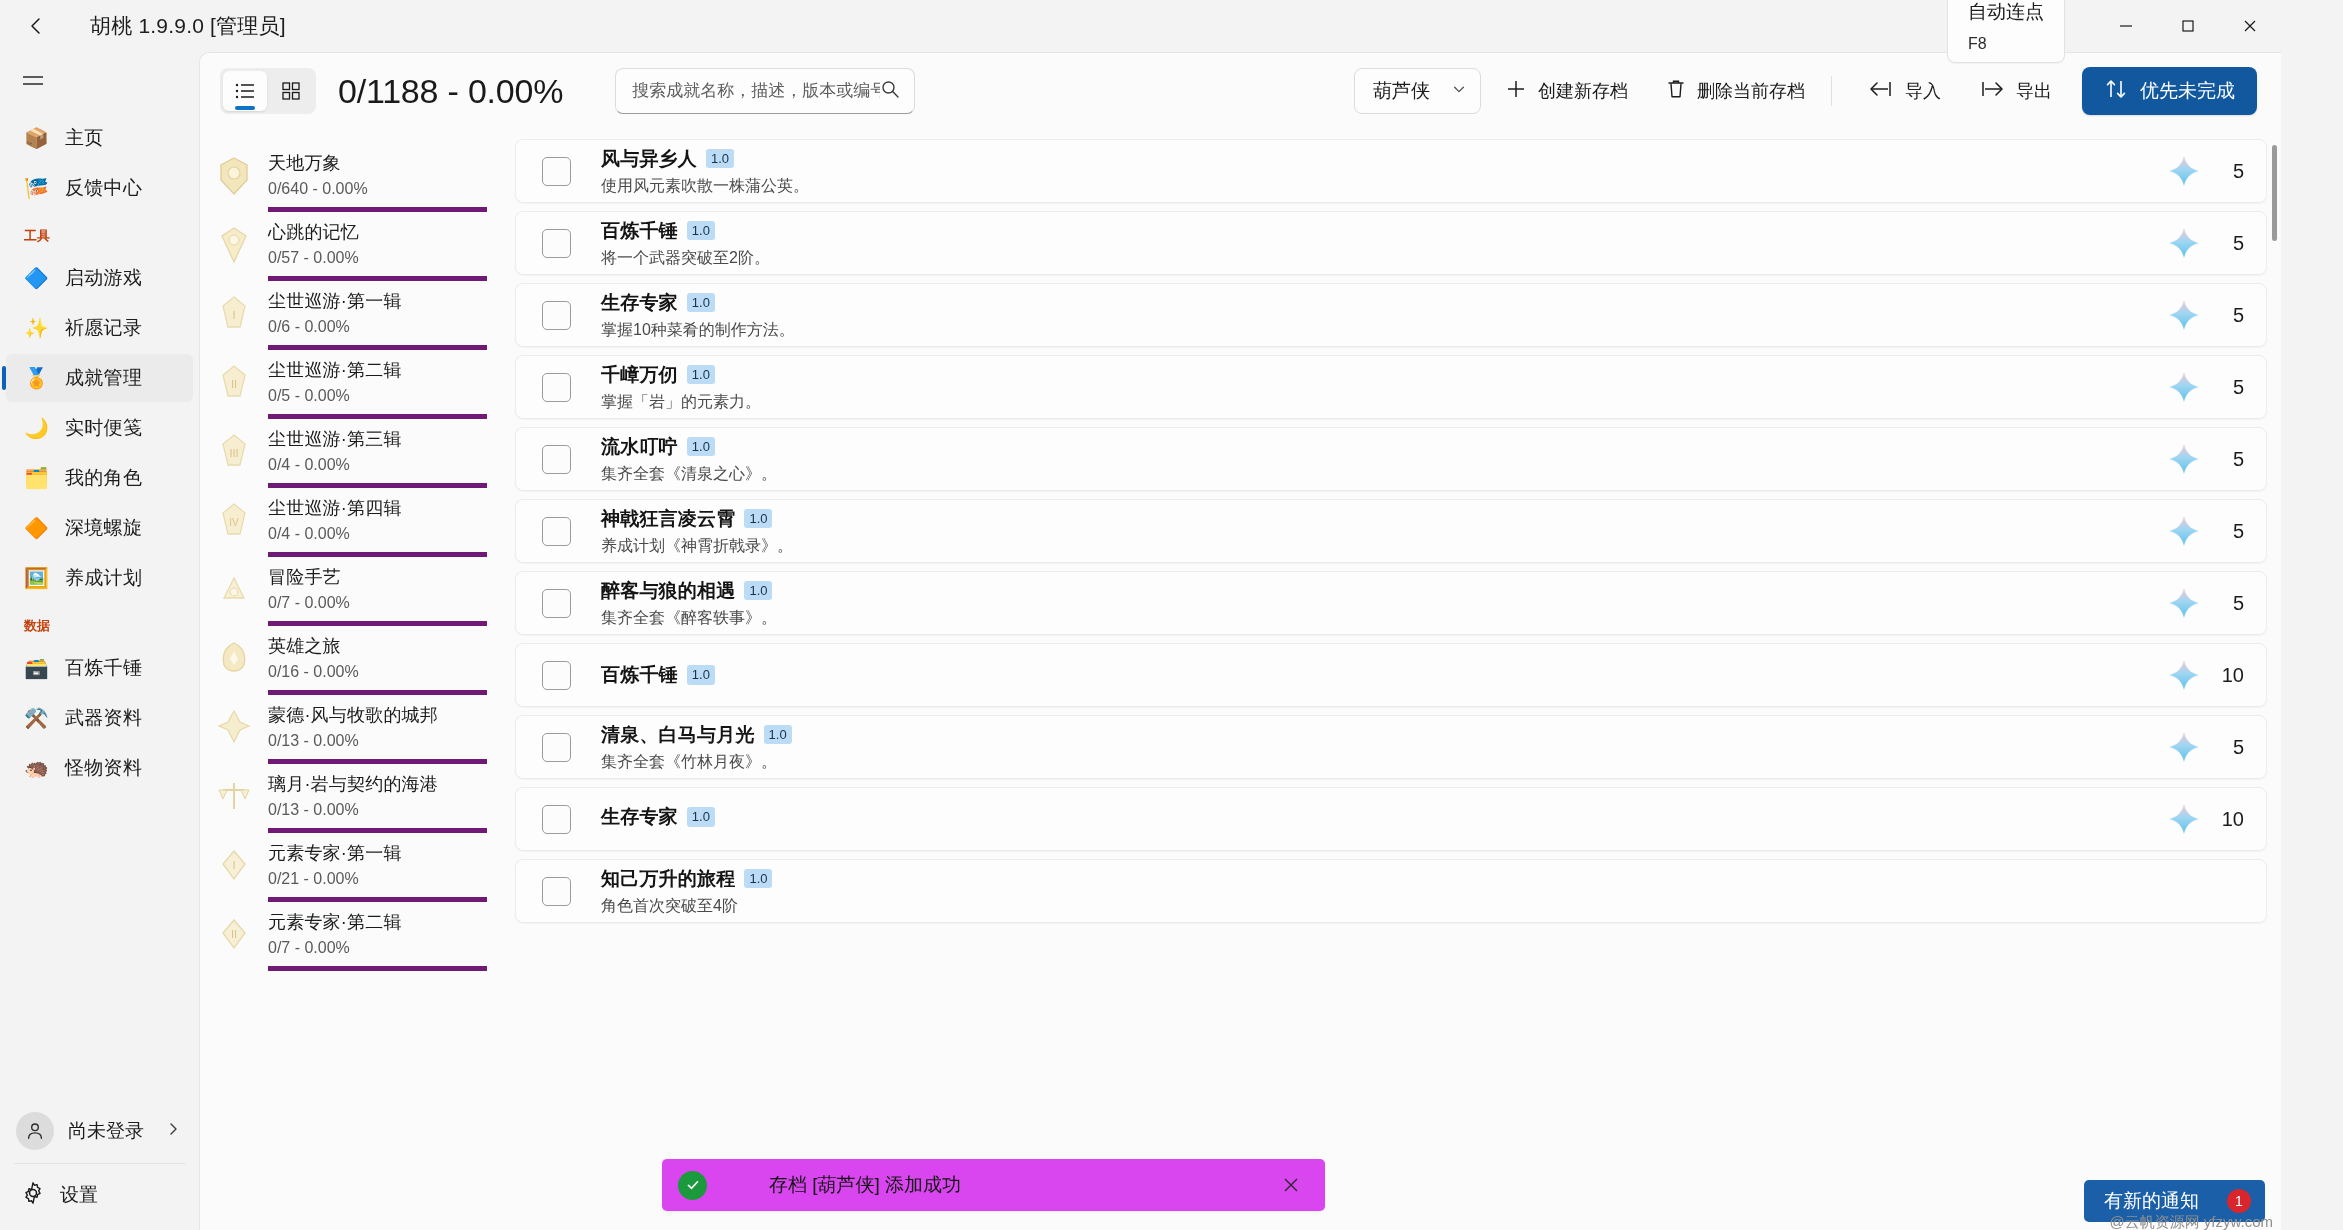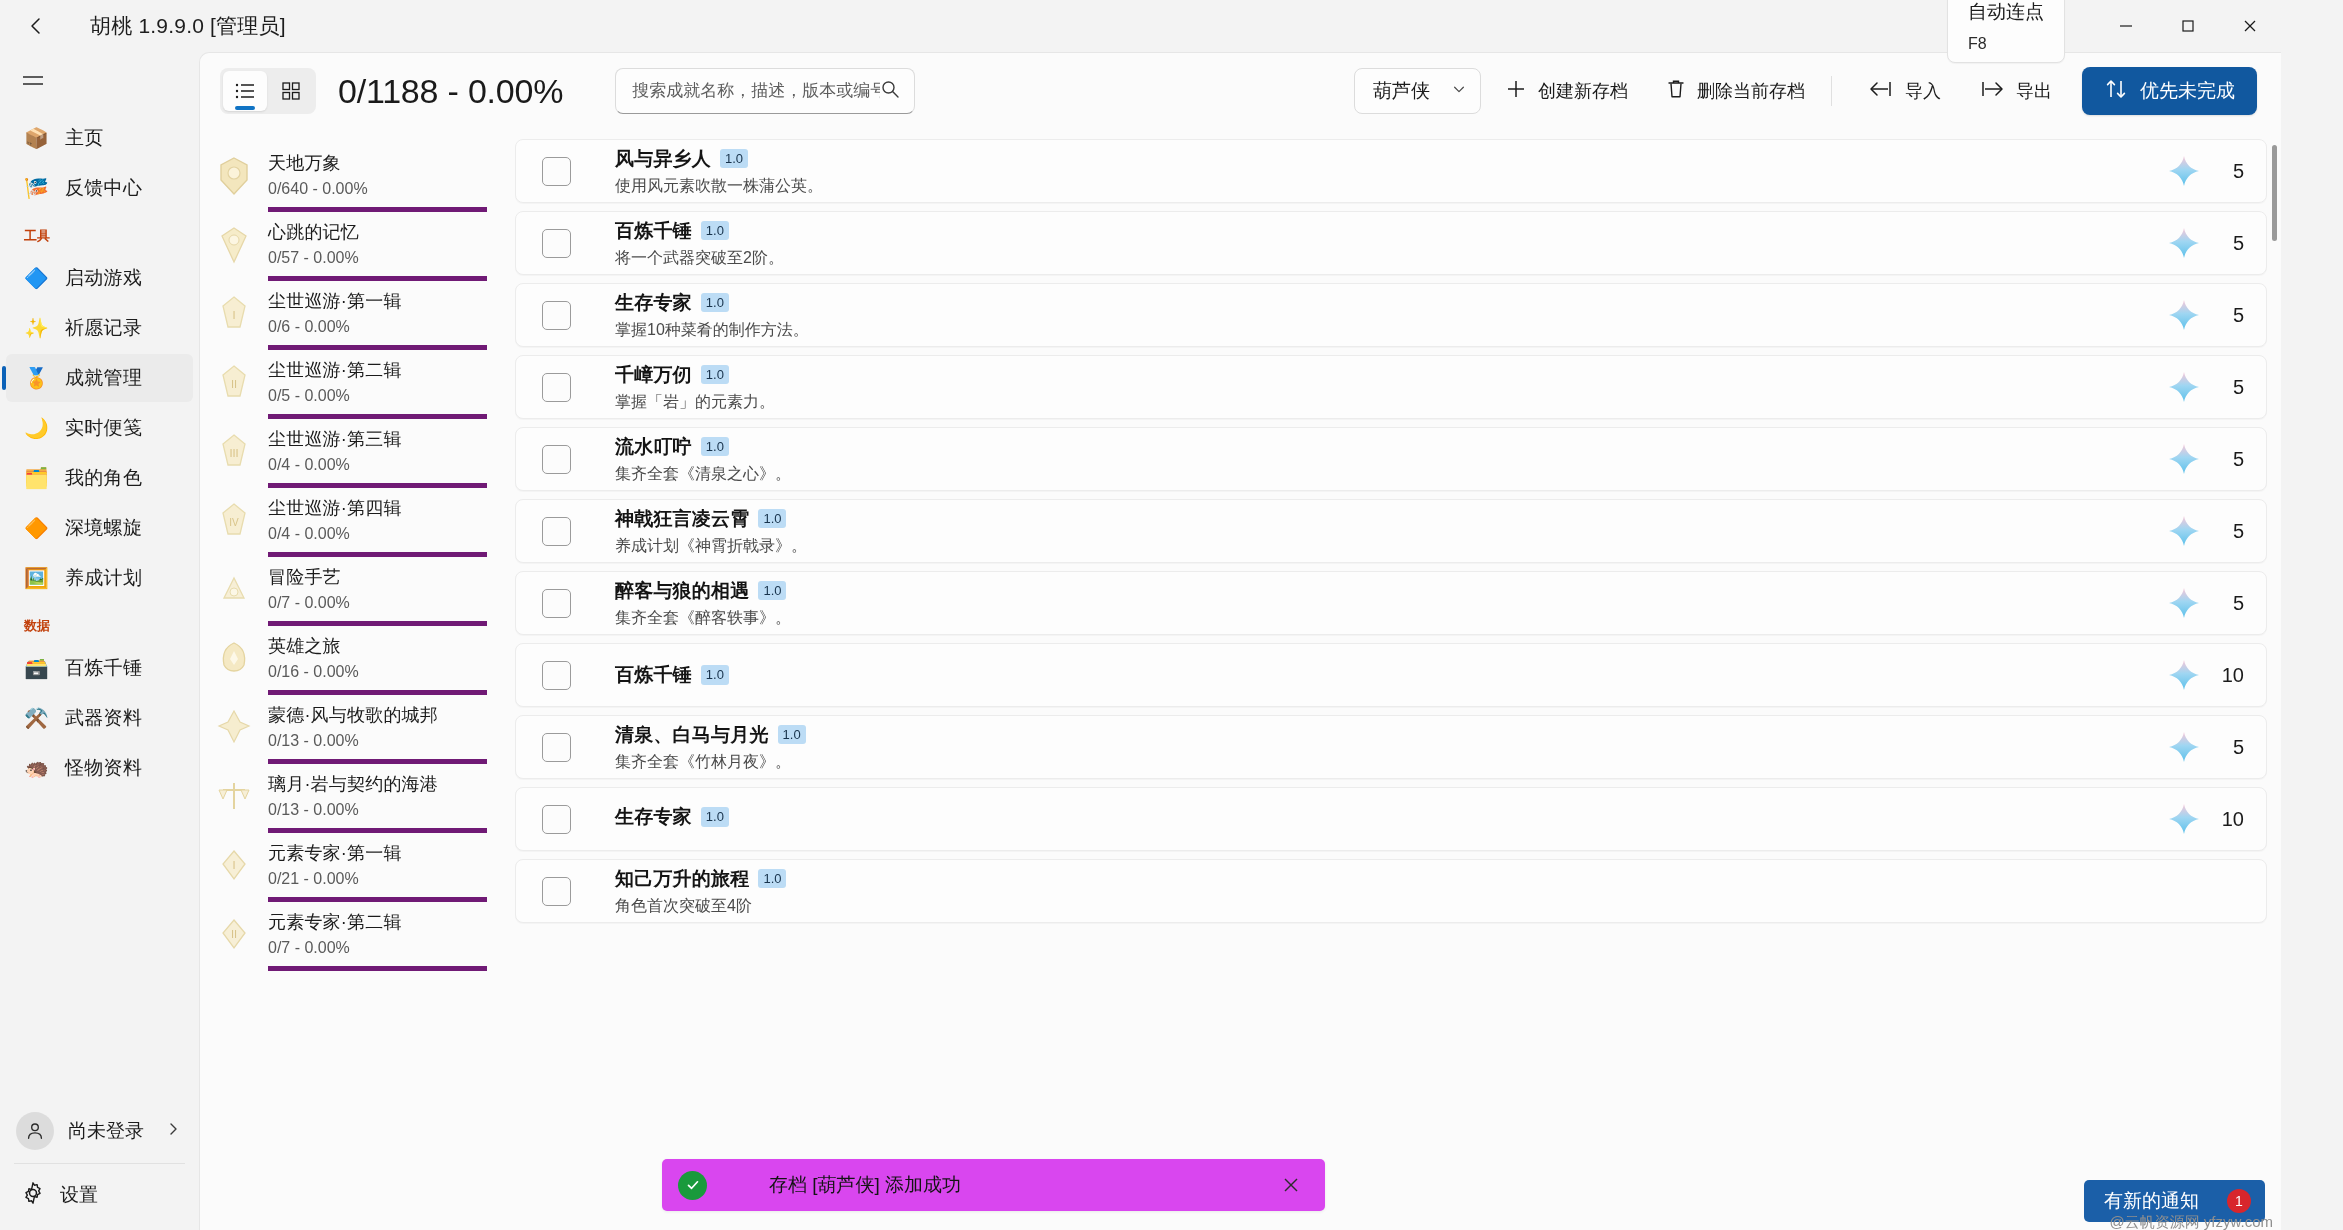--- a/index.html
+++ b/index.html
@@ -232,21 +232,21 @@
     padding: 0 22px 0 26px;
     box-shadow: 0 1px 1px rgba(0,0,0,0.03);
   }
   .cbx {
     width: 29px; height: 29px; flex: 0 0 29px;
     border: 1px solid #9b9b9b;
     border-radius: 5px;
     background: #fcfcfc;
     cursor: pointer;
   }
-  .ach-main { flex: 1; min-width: 0; margin-left: 44px; }
+  .ach-main { flex: 1; min-width: 0; margin-left: 30px; }
   .ach-title-line { display: flex; align-items: center; gap: 9px; }
   .ach-title { font-size: 19px; font-weight: 700; color: #141414; letter-spacing: 0.2px; }
   .ver-badge {
     background: #bcdcf5; color: #18334c;
     font-size: 13px; border-radius: 3px;
     padding: 1px 5px; line-height: 1.35;
     font-weight: 400;
   }
   .ach-desc { font-size: 16px; color: #4a4a4a; margin-top: 4px; }
   .ach-reward { display: flex; align-items: center; gap: 18px; margin-left: 14px; }

